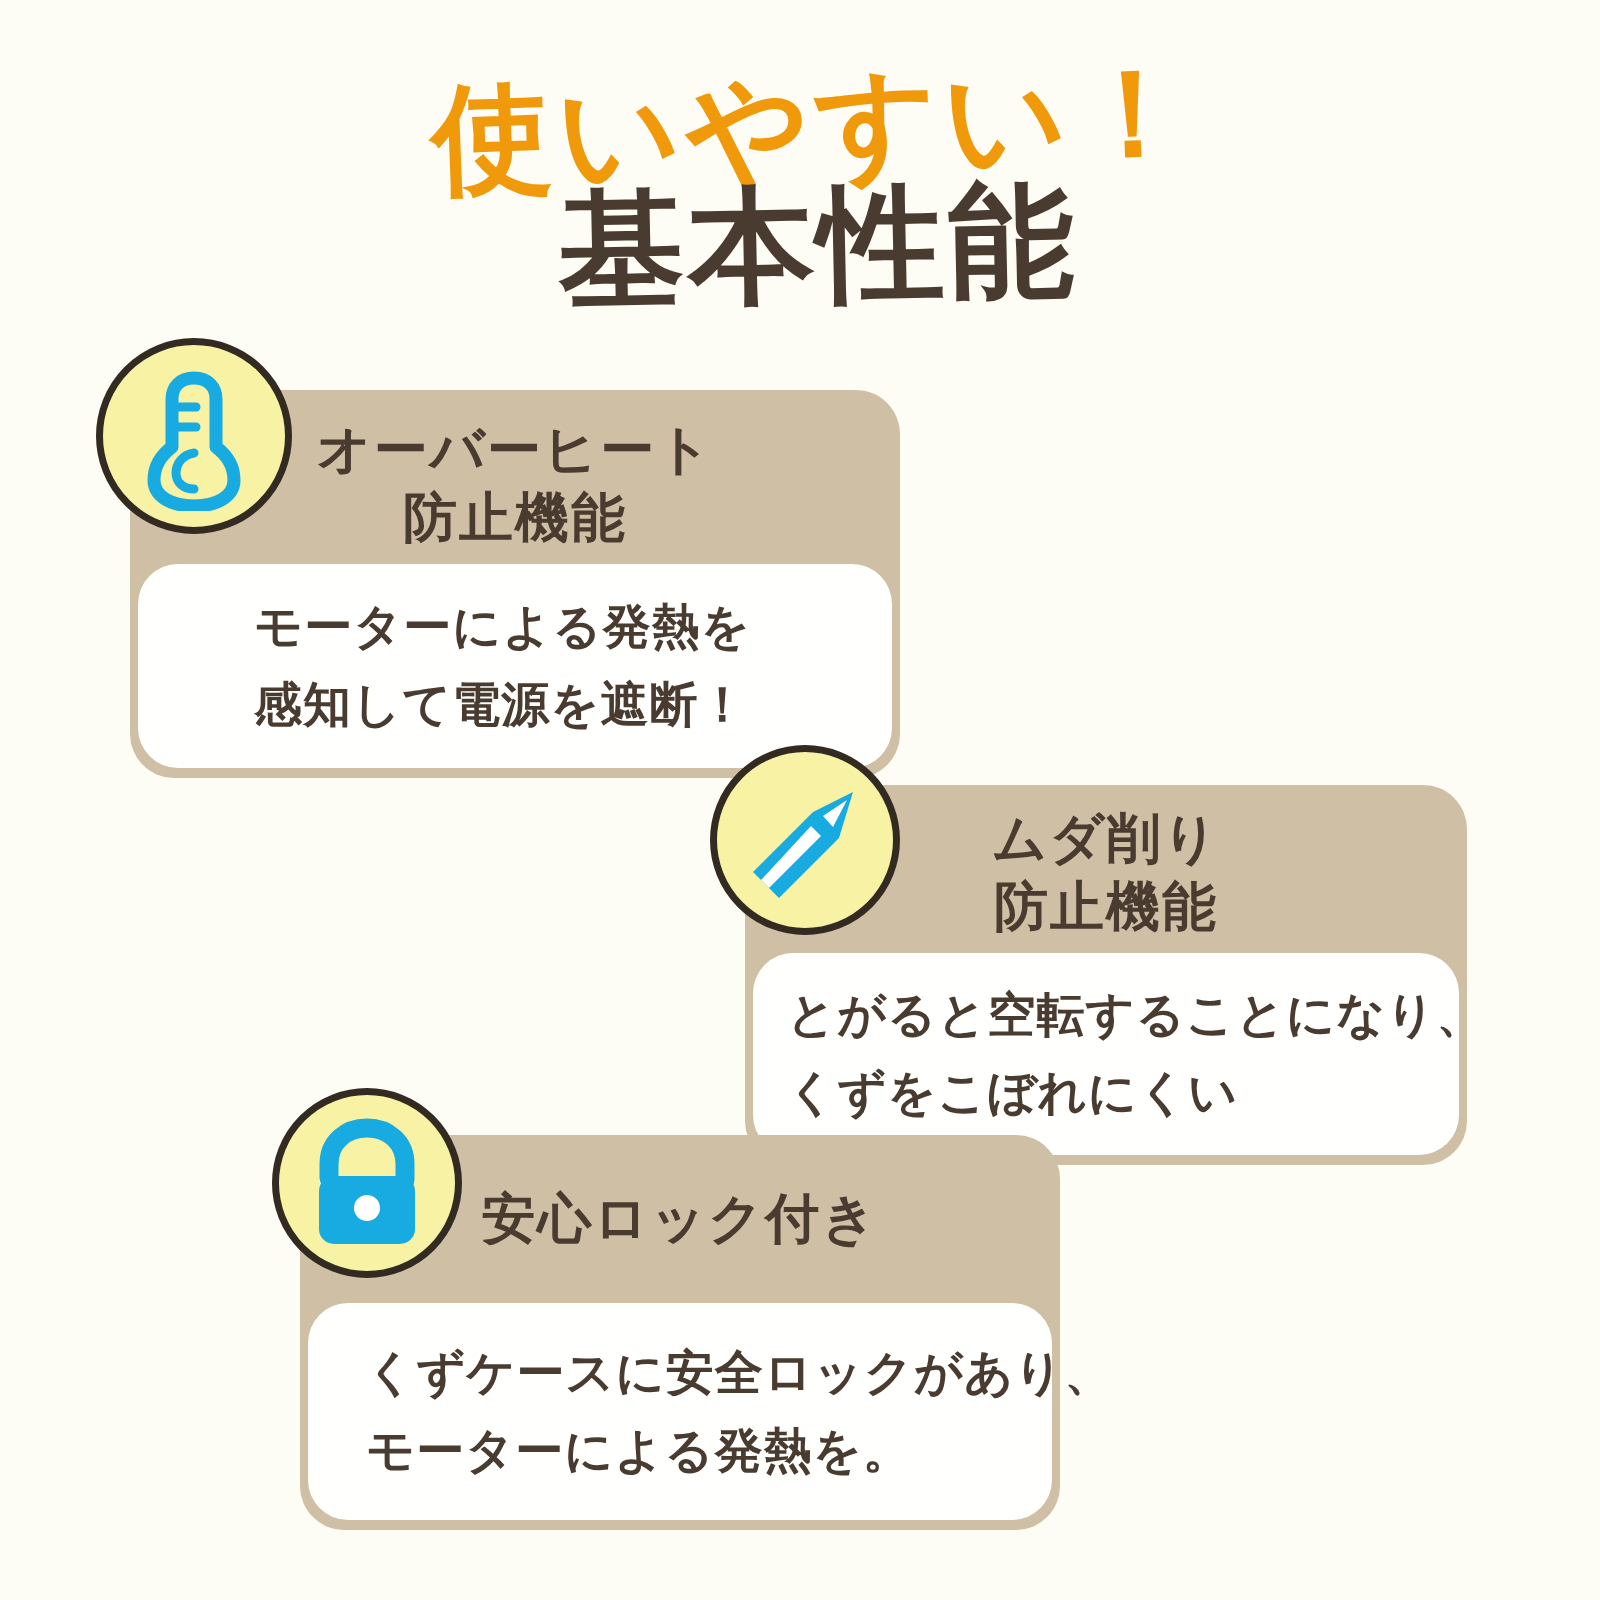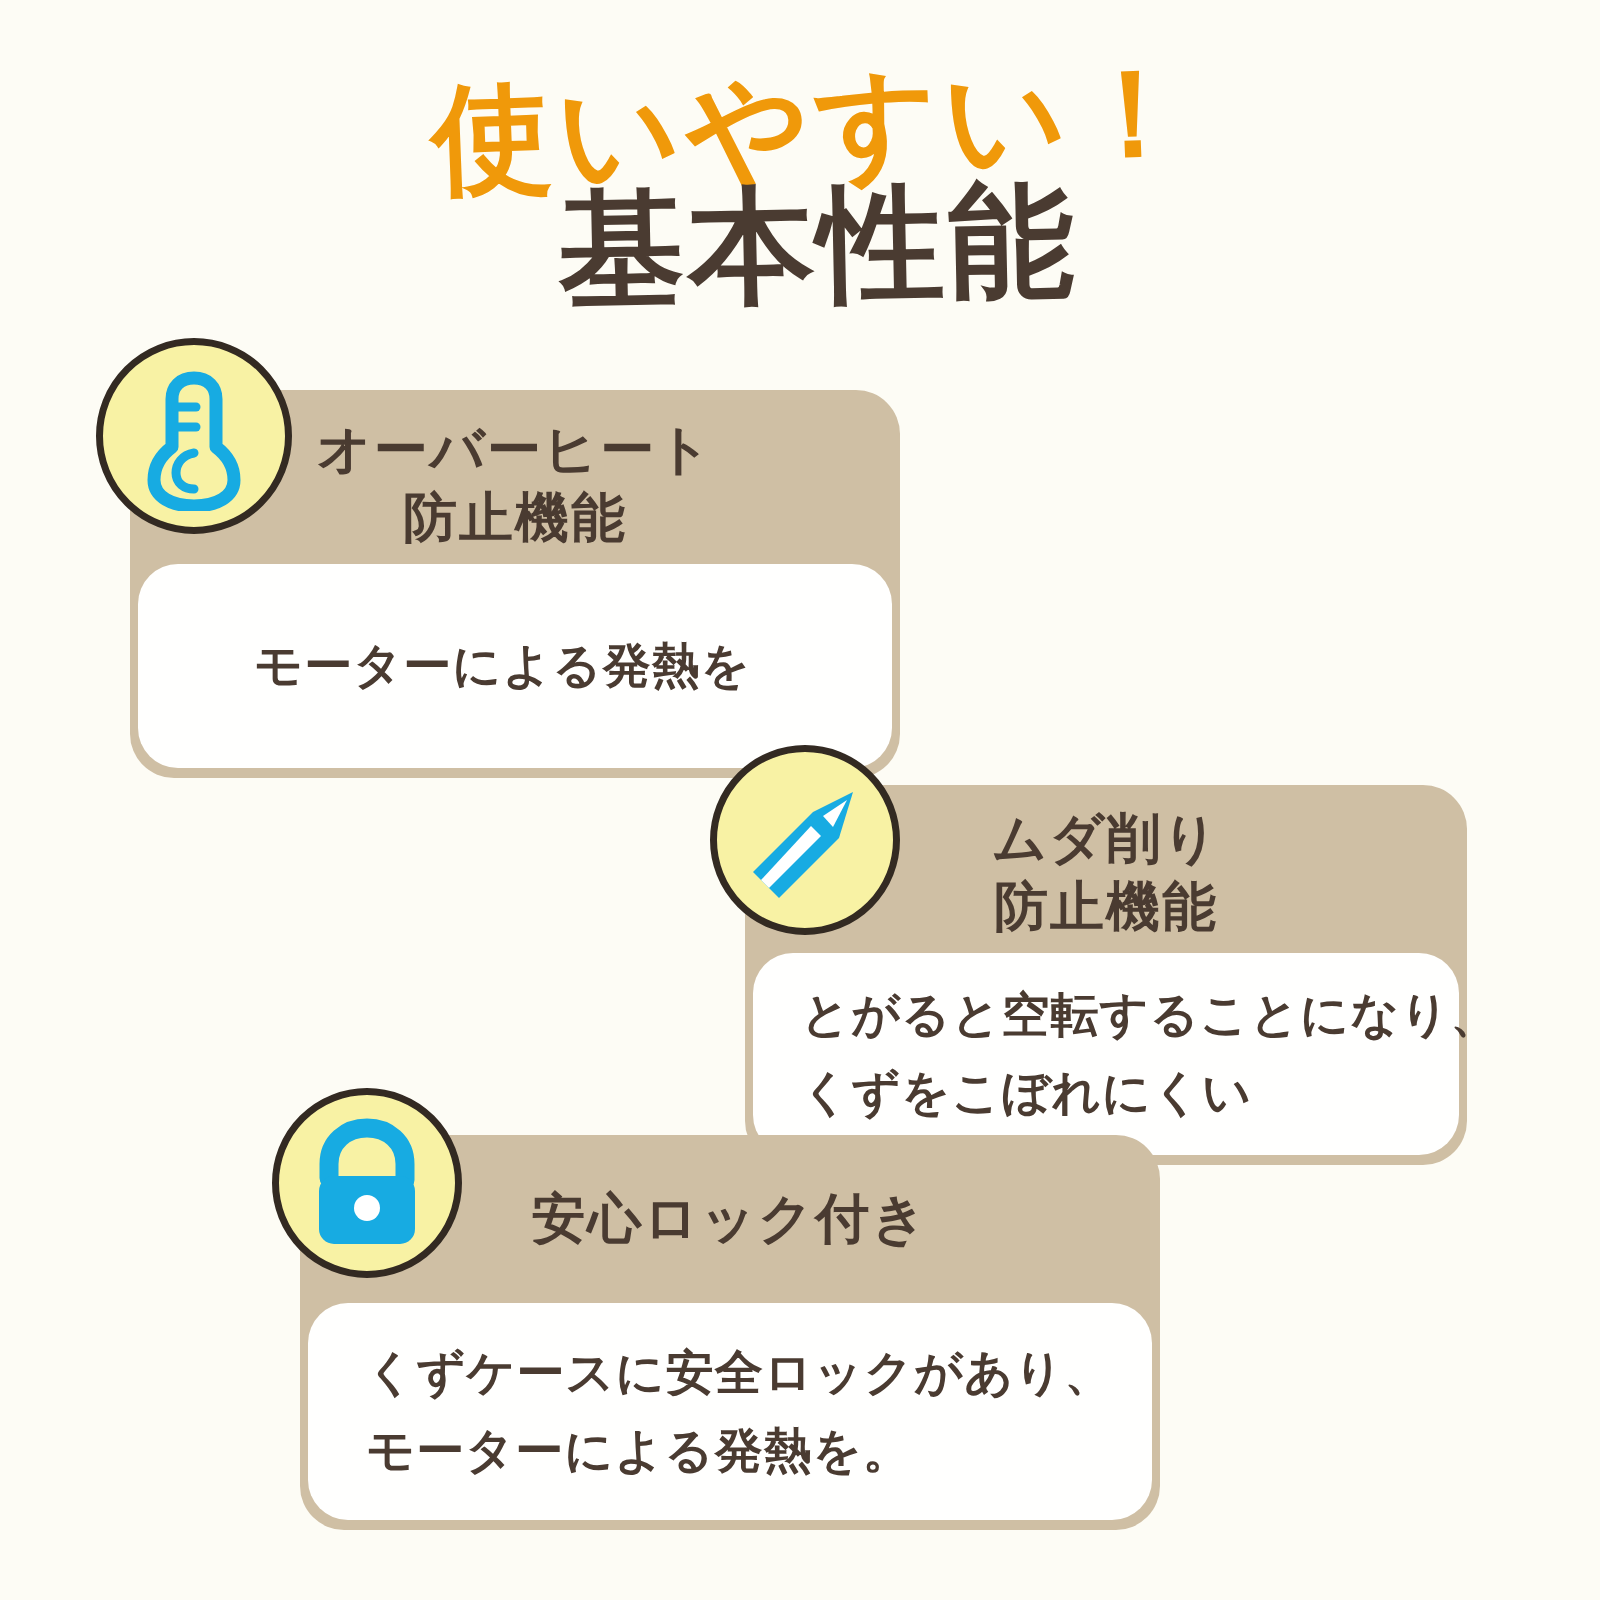--- a/index.html
+++ b/index.html
@@ -93,23 +93,23 @@
     white-space: nowrap;
   }
 
   
   #card-overheat          { left: 130px;  top: 390px;  width: 770px;  height: 388px; }
   #card-overheat .card-title { top: 26px; }
   #card-overheat .card-body  { top: 174px; padding: 0 0 0 116px; }
 
   #card-waste             { left: 745px;  top: 785px;  width: 722px;  height: 380px; }
   #card-waste .card-title { top: 20px; }
-  #card-waste .card-body  { top: 168px; padding: 0 0 0 48px; }
-
-  #card-lock              { left: 300px;  top: 1135px; width: 860px;  height: 395px; }
+  #card-waste .card-body  { top: 168px; padding: 0 0 0 34px; }
+
+  #card-lock              { left: 300px;  top: 1135px; width: 760px;  height: 395px; }
   #card-lock .card-title  { top: 50px; }
   #card-lock .card-body   { top: 168px; padding: 0 0 0 58px; }
 
   
   .icon-badge {
     position: absolute;
     background: #F8F2A4;
     border: 7px solid #332A22;
     border-radius: 50%;
     box-sizing: border-box;
@@ -132,20 +132,21 @@
   <div class="heading">
     <span class="heading-line1">使いやすい！</span>
     <span class="heading-line2">基本性能</span>
   </div>
 
   <div class="card" id="card-overheat">
     <div class="card-title">オーバーヒート
 防止機能</div>
     <div class="card-body">
       <div class="card-body-line">モーターによる発熱を</div>
+      <div class="card-body-line">感知して電源を遮断！</div>
     </div>
   </div>
 
   <div class="icon-badge" id="badge-thermometer">
     <span>
       <svg width="120" height="150" viewBox="0 0 120 150" aria-hidden="true">
         <g fill="none" stroke="#17ABE2" stroke-width="13" stroke-linecap="round" stroke-linejoin="round">
           <path d="M60 17
                    C 46 17 38 26 38 38
                    L 38 86

